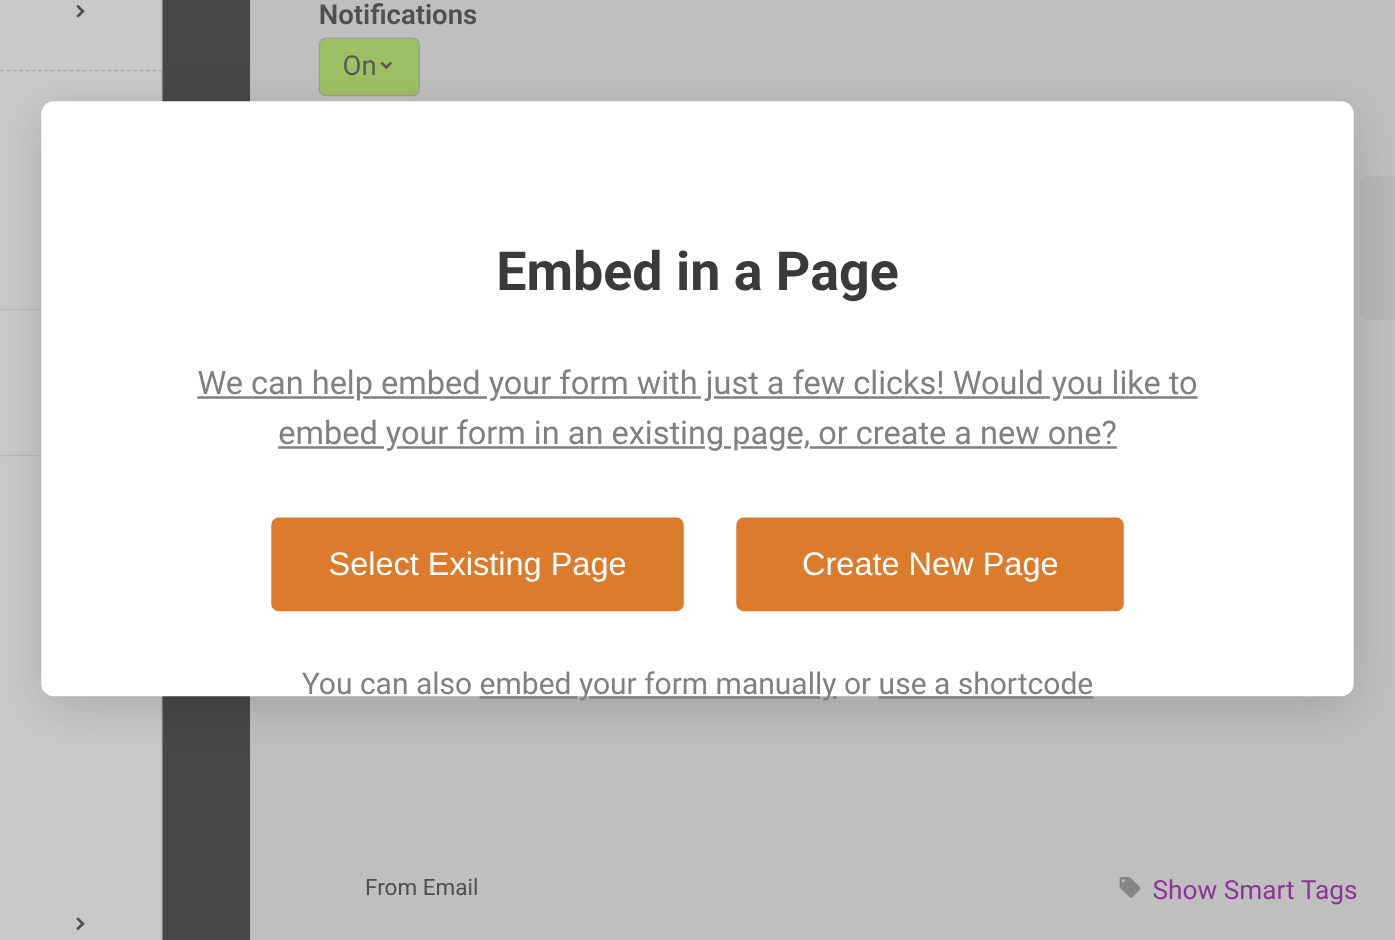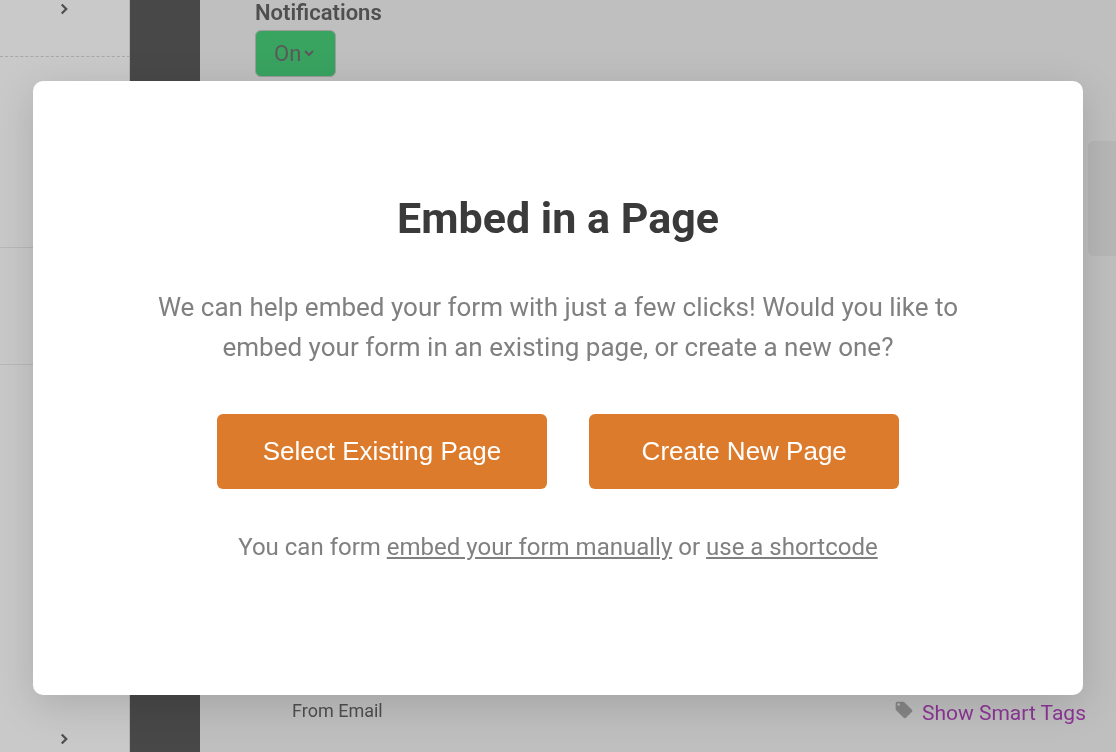--- a/index.html
+++ b/index.html
@@ -66,21 +66,21 @@
       color: #444;
     }
     
     .bg-dropdown {
       position: absolute;
       left: 255px;
       top: 30px;
       border: 1px solid #bbb;
       border-radius: 6px;
       padding: 10px 18px;
-      background: #22c55e;
+      background: #bef264;
       display: flex;
       align-items: center;
       font-size: 22px;
       color: #555;
     }
     
     .bg-from-email {
       position: absolute;
       left: 292px;
       top: 700px;
@@ -142,21 +142,21 @@
       height: 100%;
       background: rgba(100, 100, 100, 0.35);
     }
     
     
     .modal {
       position: absolute;
       left: 33px;
       top: 81px;
       width: 1050px;
-      height: 614px;
+      height: 476px;
       background: #fff;
       border-radius: 10px;
       box-shadow: 0 10px 40px rgba(0,0,0,0.15);
       display: flex;
       flex-direction: column;
       align-items: center;
       padding-top: 112px;
     }
     
     .modal-title {
@@ -166,20 +166,21 @@
       margin-bottom: 44px;
     }
     
     .modal-description {
       font-size: 26px;
       color: #808080;
       text-align: center;
       line-height: 1.55;
       margin-bottom: 46px;
       max-width: 850px;
+      text-decoration: underline;
     }
     
     .modal-buttons {
       display: flex;
       gap: 42px;
       margin-bottom: 44px;
     }
     
     .btn-primary {
       background: #dd7b2c;
@@ -263,15 +264,15 @@
 <div class="overlay"></div>
 
 <div class="modal">
   <h1 class="modal-title">Embed in a Page</h1>
   <p class="modal-description">We can help embed your form with just a few clicks! Would you like to embed your form in an existing page, or create a new one?</p>
   <div class="modal-buttons">
     <button class="btn-primary">Select Existing Page</button>
     <button class="btn-primary">Create New Page</button>
   </div>
   <p class="modal-footer">
-    <span>You can form </span><a>embed your form manually</a><span> or </span><a>use a shortcode</a>
+    <span>You can also </span><a>embed your form manually</a><span> or </span><a>use a shortcode</a>
   </p>
 </div>
 
 </body></html>

